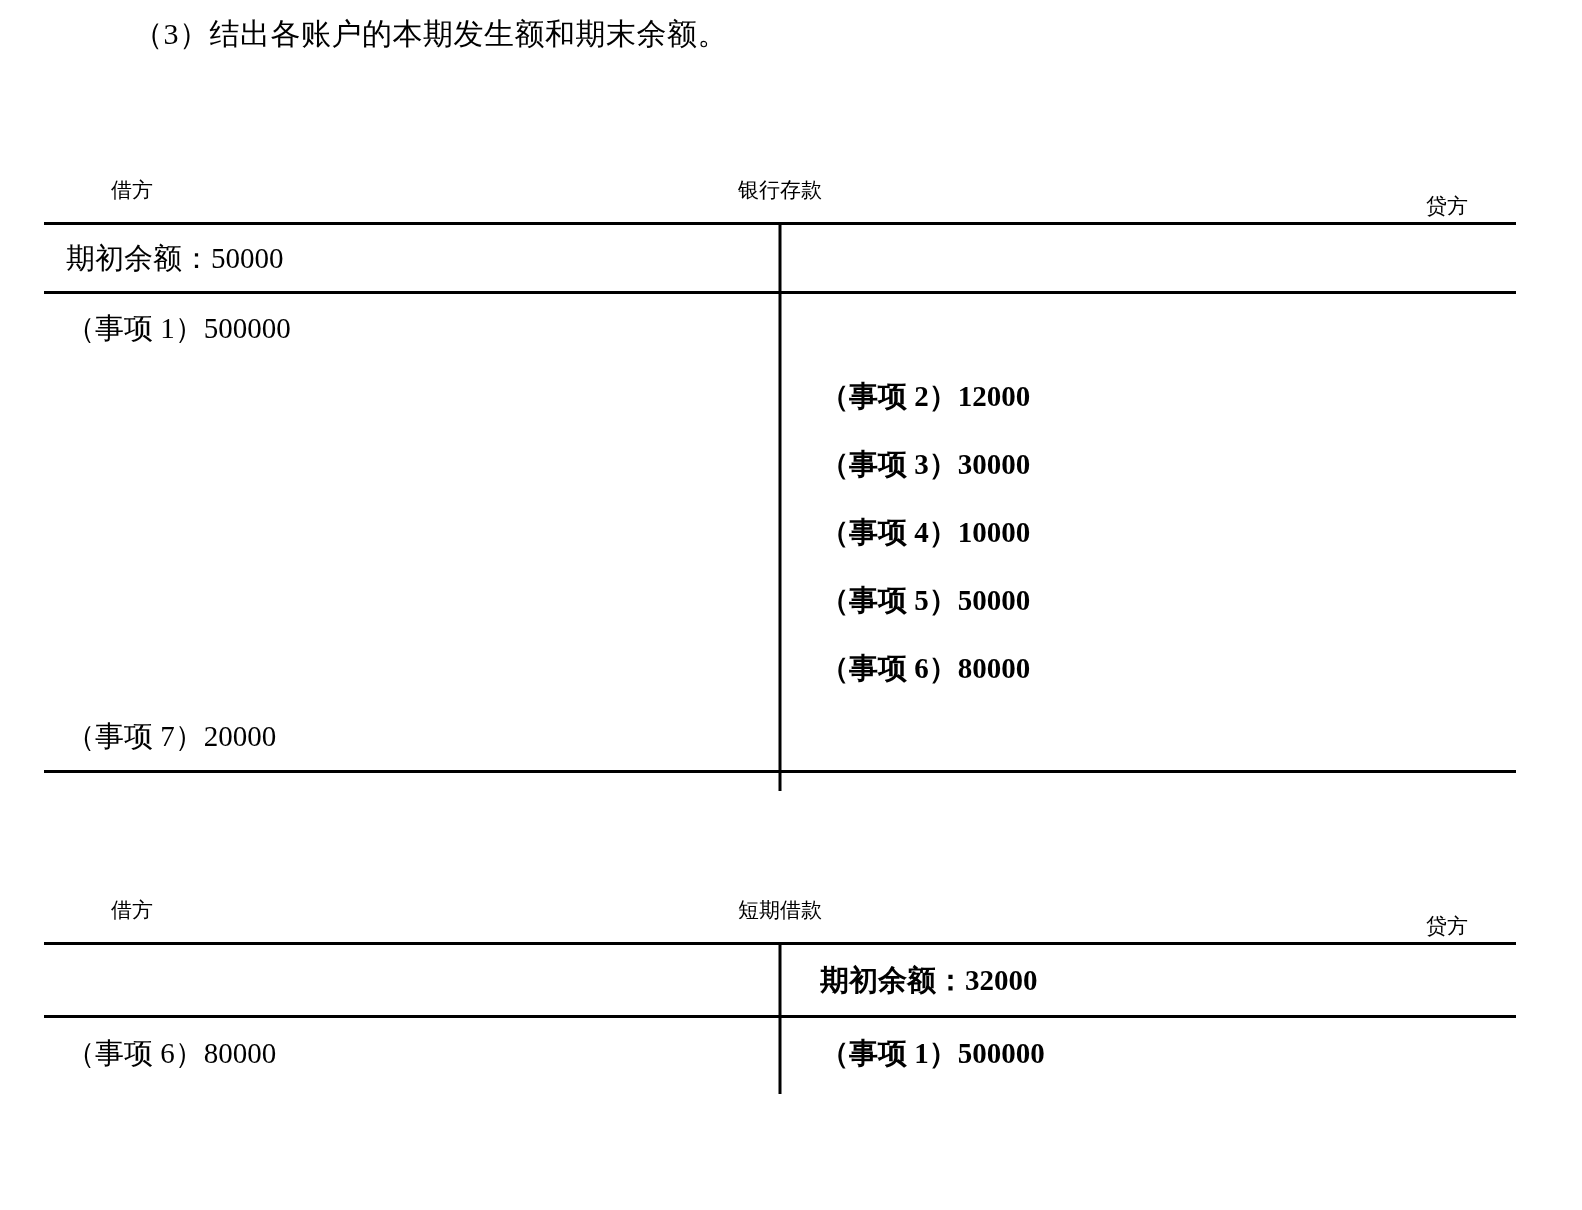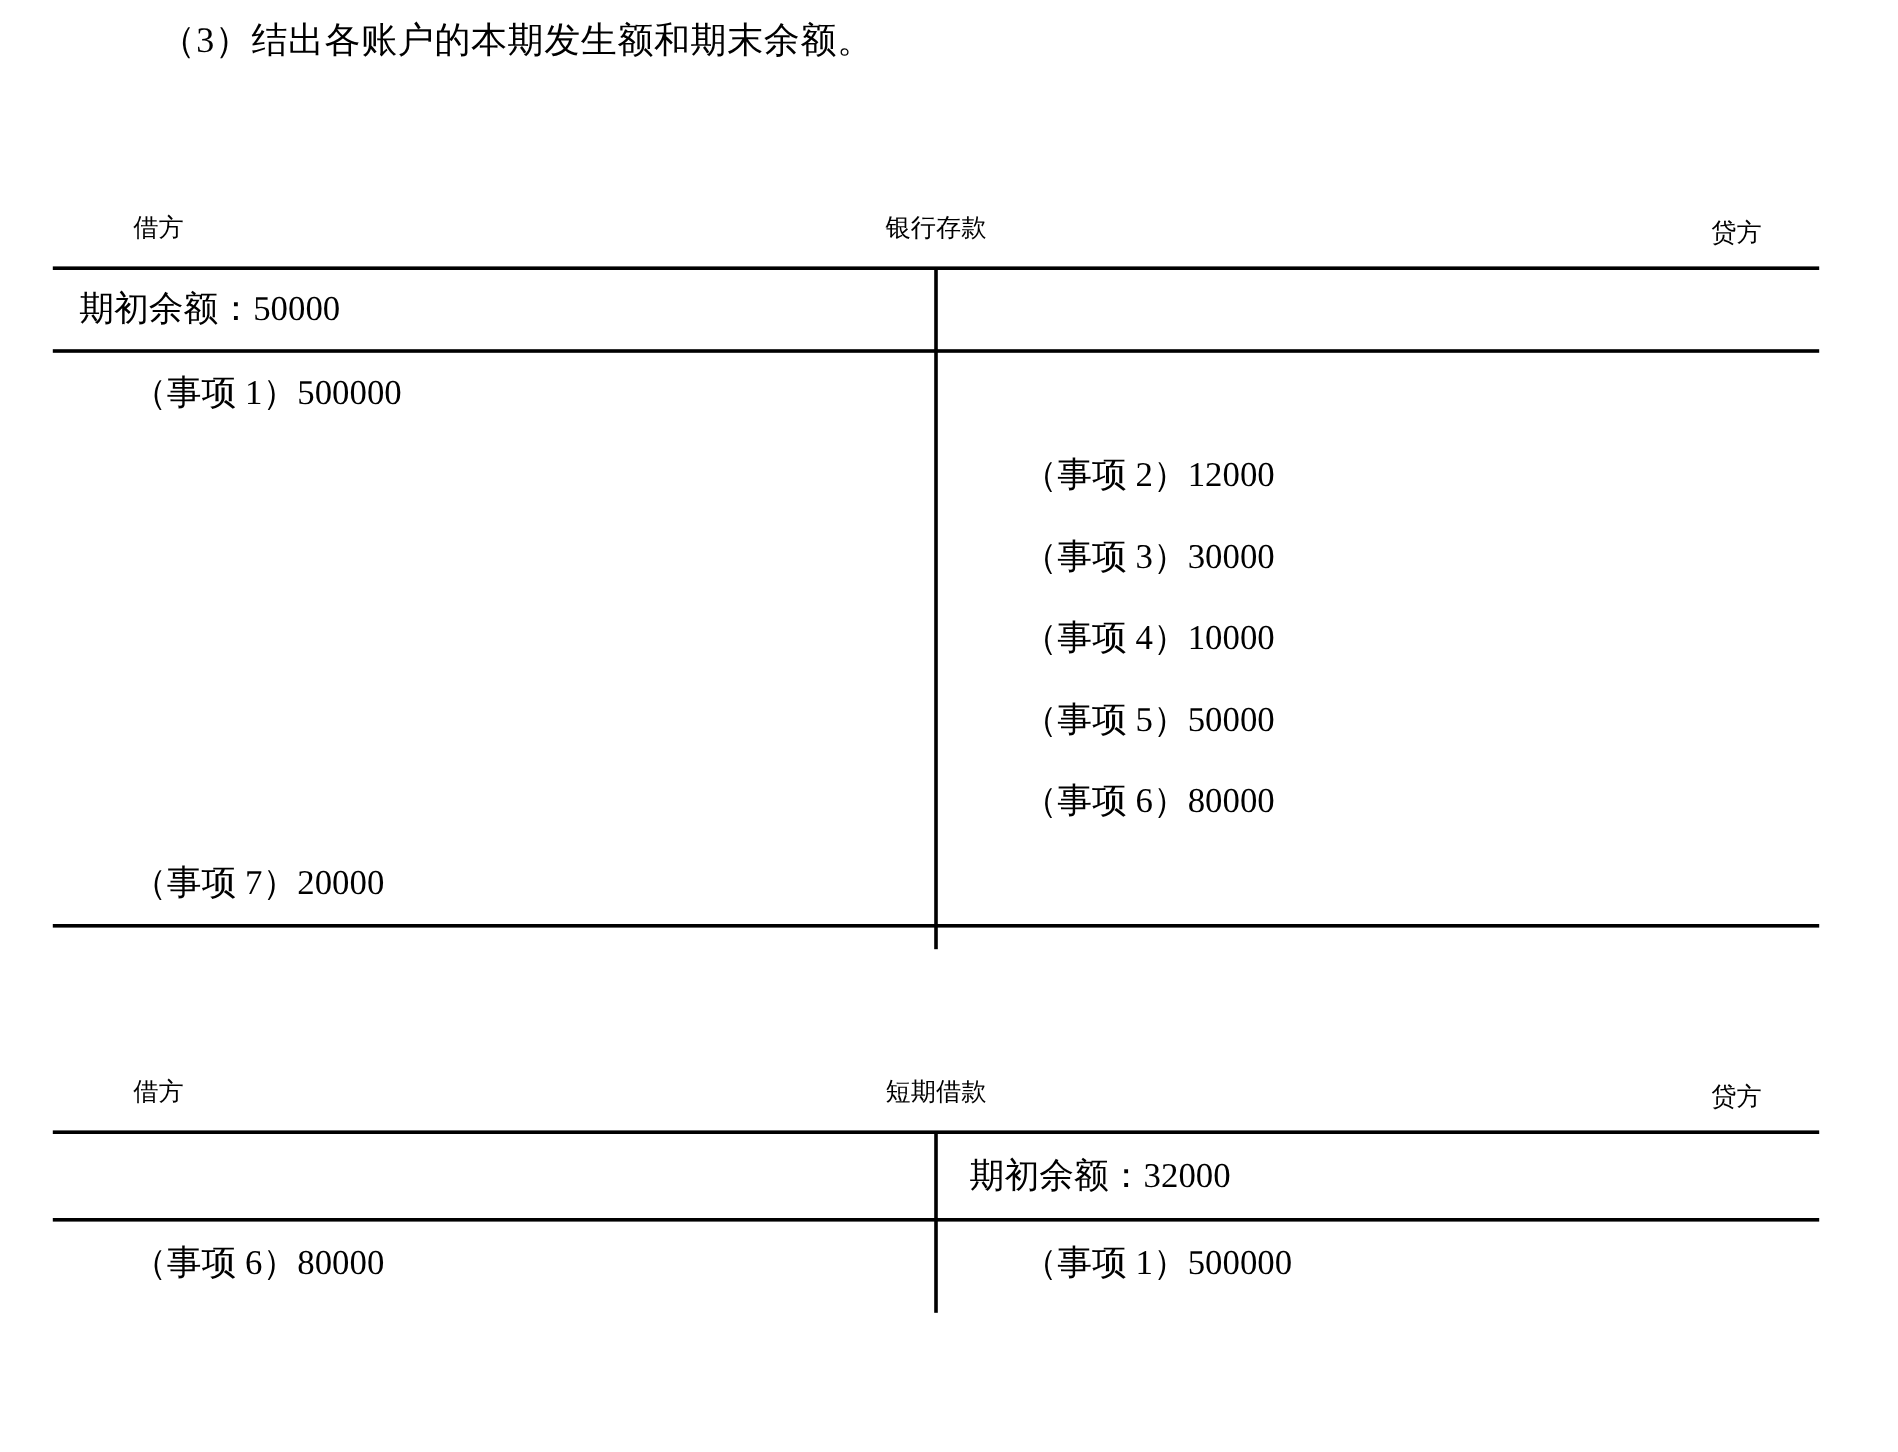--- a/index.html
+++ b/index.html
@@ -51,21 +51,21 @@
   .t-header .title {
     position: absolute;
     left: 0;
     right: 0;
     top: 0;
     text-align: center;
   }
   .t-header .side-right {
     position: absolute;
     right: 48px;
-    top: 4px;
+    top: 16px;
   }
 
   .t-body {
     position: relative;
     border-top: 3px solid #000;
   }
   .t-body .vline {
     position: absolute;
     left: 50%;
     top: 0;
@@ -84,25 +84,25 @@
   }
   .t-cell {
     width: 50%;
     box-sizing: border-box;
     font-size: 29px;
     line-height: 68px;
     padding: 0 0 0 22px;
     min-height: 1px;
   }
   .t-cell.right-col {
-    padding-left: 28px;
+    padding-left: 40px;
+    font-weight: bold;
   }
   .t-cell .line {
     white-space: nowrap;
-    margin-left: 44px;
   }
   .t-cell .blank {
     visibility: hidden;
   }
 
   
   #account-bank { top: 176px; }
   #account-bank .row-opening .t-cell { line-height: 66px; }
   #account-bank .row-tx .left-col { line-height: 68px; }
   #account-bank .row-tx .right-col { line-height: 68px; }

